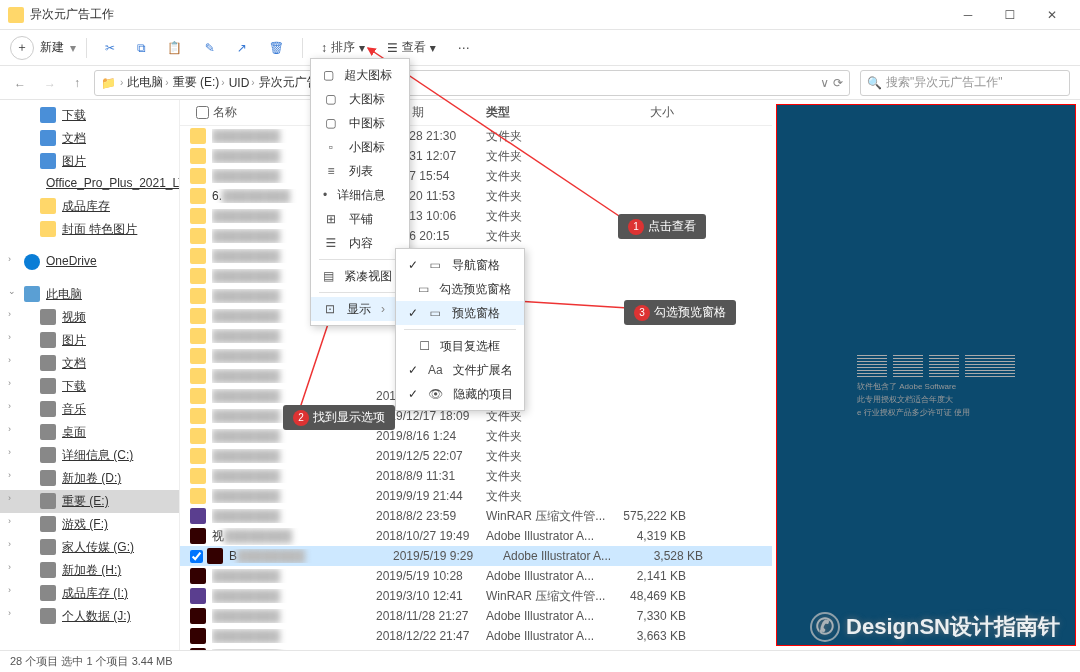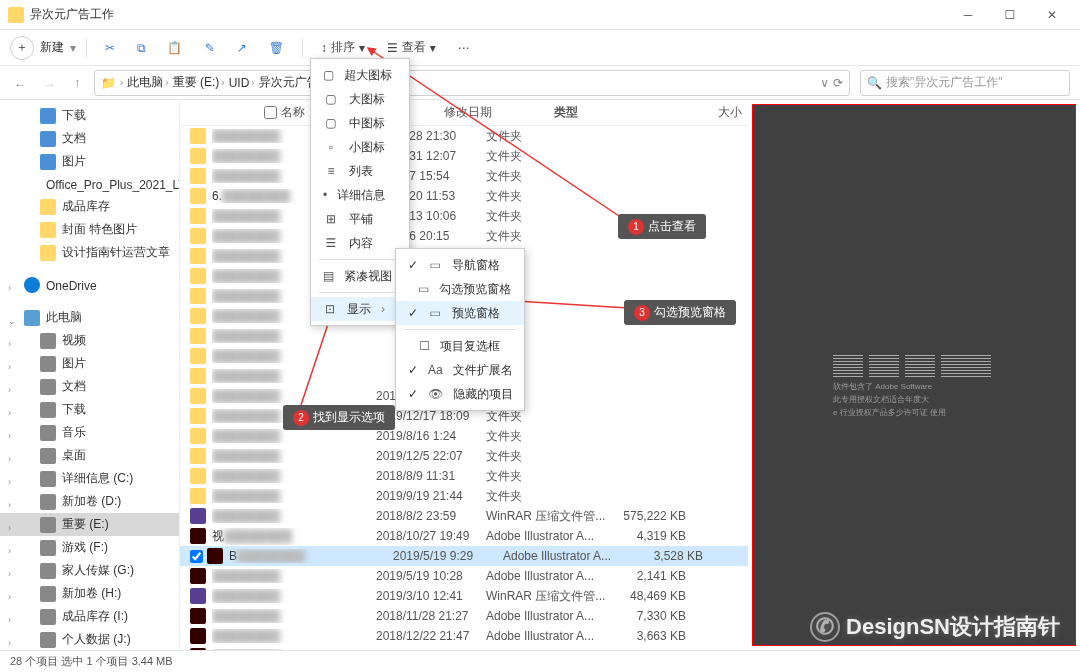--- a/index.html
+++ b/index.html
@@ -21,53 +21,53 @@
 .pathbar { height:34px; display:flex; align-items:center; padding:0 10px; gap:10px; border-bottom:1px solid #e5e5e5; }
 .navarrow { color:#888; padding:0 4px; }
 .pathbox { flex:1; height:26px; border:1px solid #d0d0d0; border-radius:3px; display:flex; align-items:center; padding:0 6px; gap:4px; }
 .crumb { display:flex; align-items:center; gap:2px; }
 .crumb .chev { color:#999; font-size:10px; }
 .searchbox { width:210px; height:26px; border:1px solid #d0d0d0; border-radius:3px; display:flex; align-items:center; padding:0 6px; color:#999; gap:4px; }
 
 
 .bodyrow { display:flex; height:calc(672px - 30px - 36px - 34px - 22px); }
 .sidebar { width:180px; border-right:1px solid #eee; overflow:hidden; padding:4px 0; }
-.sbitem { display:flex; align-items:flex-end; gap:6px; padding:3px 8px 3px 24px; white-space:nowrap; }
+.sbitem { display:flex; align-items:flex-start; gap:6px; padding:3px 8px 3px 24px; white-space:nowrap;text-decoration:underline; }
 .sbitem.indent { padding-left:40px; }
 .sbitem.sel { background:#d8d8d8; }
 .sbchev { position:absolute; left:8px; color:#888; font-size:9px; }
 .sbwrap { position:relative; }
 .sbico { width:16px; height:16px; display:inline-block; }
 .sbico.folder { background:#ffd76a; border-radius:2px; }
 .sbico.blue { background:#4a8fd8; border-radius:2px; }
 .sbico.cloud { background:#0a7dd6; border-radius:50%; }
 .sbico.pc { background:#5a9fd4; border-radius:2px; }
 .sbico.disk { background:#888; border-radius:2px; }
 
 .main { flex:1; display:flex; flex-direction:column; overflow:hidden; position:relative; }
-.colhdr { height:26px; display:flex; align-items:center; border-bottom:1px solid #eee; padding-left:10px; color:#555;justify-content:flex-end; }
+.colhdr { height:26px; display:flex; align-items:center; border-bottom:1px solid #eee; padding-left:10px; color:#555; }
 .colhdr div { padding:0 6px; }
 .c-name { width:180px; display:flex; align-items:center; gap:4px;}
 .c-date { width:110px; }
 .c-type { width:120px;font-weight:bold; }
 .c-size { width:80px; text-align:right; }
 
 .filelist { flex:1; overflow:hidden; position:relative; }
 .frow { height:20px; display:flex; align-items:center; padding-left:10px; }
 .frow.sel { background:#cde8ff; }
 .fico { width:16px; height:16px; margin-right:6px; background:#ffd76a; border-radius:2px; }
 .fico.ai { background:#330000; }
 .fico.rar { background:#5a3e8f; }
 .fname { width:164px; overflow:hidden; position:relative; }
 .fname .blur { filter:blur(3px); color:#bbb; }
 .fdate { width:110px; color:#555; }
 .ftype { width:120px; color:#555; overflow:hidden; white-space:nowrap; text-overflow:ellipsis;}
 .fsize { width:80px; text-align:right; color:#555; }
 
-.preview { width:324px; border:1px solid #f00; margin:4px; position:relative; background:#404040; }
+.preview { width:300px; border:1px solid #f00; margin:4px; position:relative; background:#0c4a6e; }
 .preview-inner { position:absolute; left:80px; top:250px; right:30px; font-size:8px; color:#888; }
 .pvtitle { display:flex; gap:6px; margin-bottom:4px;}
 .pvtitle span{ display:inline-block; width:30px; height:22px; background:repeating-linear-gradient(0deg,#aaa 0,#aaa 1px,transparent 1px,transparent 3px); }
 
 
 .ctxmenu { position:absolute; background:#fff; border:1px solid #ccc; box-shadow:2px 2px 8px rgba(0,0,0,0.2); padding:4px 0; z-index:50; }
 .ctxitem { height:24px; display:flex; align-items:center; gap:10px; padding:0 24px 0 12px; white-space:nowrap; }
 .ctxitem.hov { background:#e5f3ff; }
 .ctxitem .cico { width:16px; height:16px; display:flex; align-items:center; justify-content:center; color:#555; }
 .ctxitem .arrow { margin-left:auto; color:#888; }
@@ -180,26 +180,20 @@
           <span class="sbico folder"></span>
           <span>成品库存</span>
         </div>
       </div>
       <div class="sbwrap">
         <div class="sbitem indent ">
           <span class="sbico folder"></span>
           <span>封面 特色图片</span>
         </div>
       </div>
-      <div class="sbwrap">
-        <div class="sbitem indent ">
-          <span class="sbico folder"></span>
-          <span>设计指南针运营文章</span>
-        </div>
-      </div>
       <div style="height:10px"></div>
       <div class="sbwrap">
         <div class="sbitem  ">
           <span class="sbchev">›</span>
           <span class="sbico cloud"></span>
           <span>OneDrive</span>
         </div>
       </div>
       <div style="height:10px"></div>
       <div class="sbwrap">

